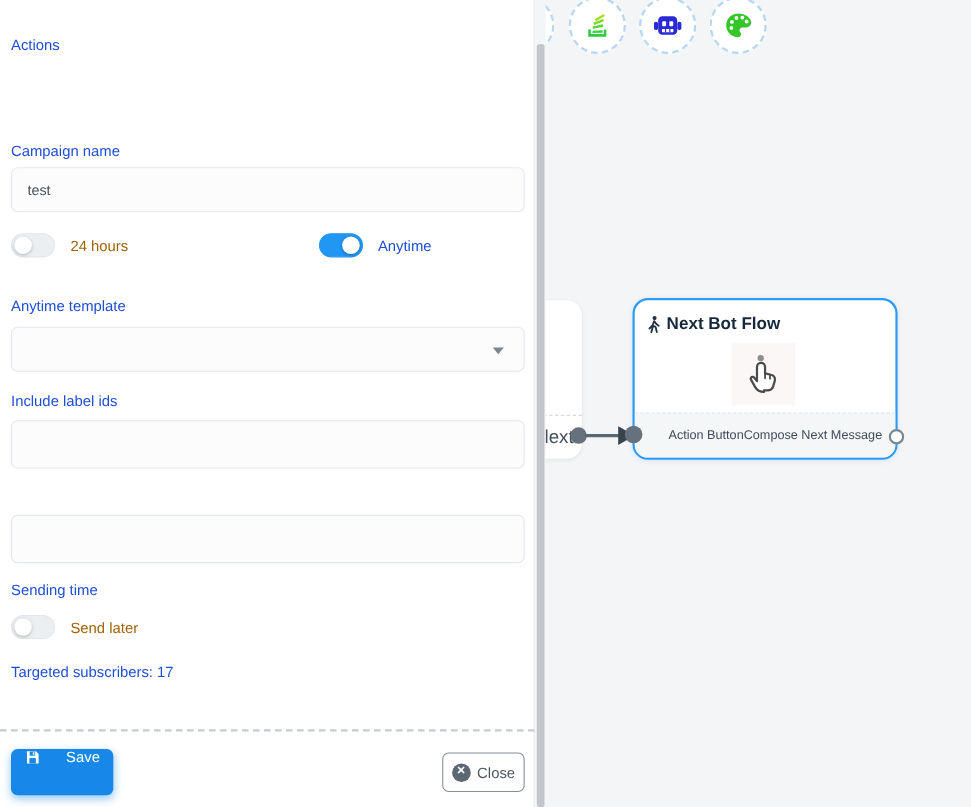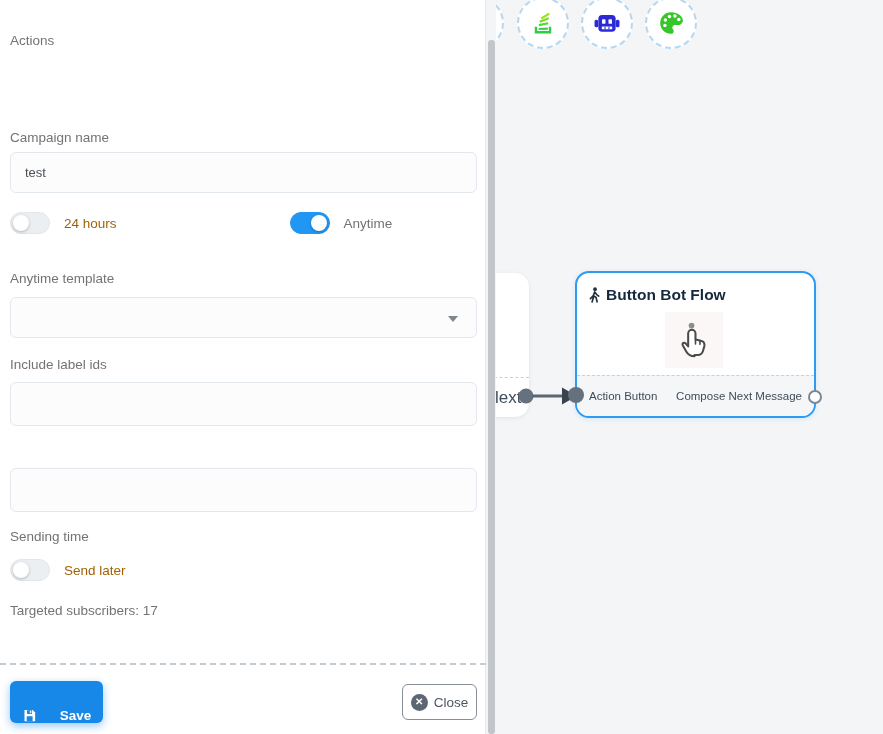--- a/index.html
+++ b/index.html
@@ -3,39 +3,39 @@
 <meta charset="utf-8">
 <style>
   * { margin:0; padding:0; box-sizing:border-box; }
   html,body { background:#fff; }
   body { font-family:"Liberation Sans", sans-serif; }
   #root { position:relative; width:883px; height:734px; overflow:hidden; background:#f4f5f7; }
 
   
   .panel { position:absolute; left:0; top:0; width:486px; height:734px; background:#fff; border-right:1px solid #e7e9ec; }
   .p-abs { position:absolute; left:10px; width:467px; }
-  .f-label { font-size:13.5px; color:#737373; }
+  .f-label { font-size:13.5px; color:#1d4ed8; }
   .f-label.gray { color:#a16207; }
   .sel-box, .inp {
     width:467px; height:41px; background:#fcfcfd; border:1px solid #e3e8ef; border-radius:6px;
     font-size:13px; color:#4a5158; padding:0 14px; display:flex; align-items:center; position:relative;
     font-family:"Liberation Sans", sans-serif;
   }
   .inp { outline:none; }
   .caret { position:absolute; right:18px; top:50%; margin-top:-2px; width:0; height:0;
     border-left:5px solid transparent; border-right:5px solid transparent; border-top:6px solid #7d858d; }
   .toggle { width:40px; height:22px; border-radius:11px; background:#eceff2; border:1px solid #e2e6ea; position:relative; cursor:pointer; flex:0 0 auto; }
   .toggle .knob { position:absolute; top:2px; left:2px; width:16px; height:16px; border-radius:50%; background:#fff; box-shadow:0 1px 3px rgba(0,0,0,.25); }
   .toggle.on { background:#2196f3; border-color:#2196f3; }
   .toggle.on .knob { left:auto; right:2px; }
   .trow { display:flex; align-items:center; gap:14px; }
   .trow .tlabel { font-size:13.5px; }
   .divider-dashed { position:absolute; left:0; top:663px; width:486px; border-top:2px dashed #c3cbd3; }
   .btn-save { position:absolute; left:10px; top:681px; width:93px; height:42px; background:#1787e8; border:none; border-radius:6px;
-    color:#fff; font-size:13.5px; font-weight:700; display:flex; align-items:flex-end; justify-content:center; gap:23px;
+    color:#fff; font-size:13.5px; font-weight:400; display:flex; align-items:flex-start; justify-content:center; gap:23px;
     box-shadow:0 3px 8px rgba(23,135,232,.45); cursor:pointer; font-family:"Liberation Sans", sans-serif; }
   .btn-close { position:absolute; left:402px; top:684px; width:75px; height:36px; background:#fff; border:1px solid #868e96; border-radius:6px;
     color:#4d575f; font-size:13.5px; display:flex; align-items:center; justify-content:center; gap:6px; cursor:pointer; font-family:"Liberation Sans", sans-serif; }
   .x-circle { width:17px; height:17px; border-radius:50%; background:#5c6773; color:#fff; font-size:10px; font-weight:700;
     display:flex; align-items:center; justify-content:center; line-height:1; }
 
   
   .scroll-thumb { position:absolute; left:488px; top:40px; width:7px; height:694px; background:#c2c5c9; border-radius:3px; }
 
   
@@ -49,21 +49,21 @@
   .clipped-node .plabel { position:absolute; left:1px; top:115px; font-size:17px; color:#3f4d5a; white-space:nowrap; }
   
   .flow-node { position:absolute; left:79px; top:271px; width:241px; height:147px; background:#fff;
     border:2px solid #2e9bf3; border-radius:14px; box-shadow:0 1px 5px rgba(33,150,243,.15); }
   .node-head { position:absolute; left:11px; top:13px; display:flex; align-items:center; gap:5px; }
   .node-title { font-size:15.5px; font-weight:700; color:#16293c; }
   .cursor-box { position:absolute; left:88px; top:39px; width:58px; height:56px; background:#fbf7f7;
     display:flex; align-items:center; justify-content:center; }
   .node-foot { position:absolute; left:0; bottom:0; width:100%; height:41px; background:#f4f6f8;
     border-top:1px dashed #c8d0d8; border-radius:0 0 12px 12px;
-    display:flex; align-items:center; justify-content:space-between; padding:0 12px; }
+    display:flex; align-items:center; justify-content:flex-end; padding:0 12px; }
   .port-label { font-size:11.5px; color:#3f4d5a; white-space:nowrap; }
   .port-in { position:absolute; left:-9px; bottom:13px; width:16px; height:16px; border-radius:50%; background:#66717e; }
   .port-out { position:absolute; right:-8px; bottom:12px; width:14px; height:14px; border-radius:50%; background:#fff; border:2px solid #7c8896; }
   .edge-svg { position:absolute; left:0; top:0; width:387px; height:734px; pointer-events:none; }
 </style>
 </head>
 <body>
 
 <div id="root">
 
@@ -182,21 +182,21 @@
       <line x1="36" y1="396" x2="70" y2="396" stroke="#5b6673" stroke-width="3"></line>
       <polygon points="66,387.5 81,396 66,404.5" fill="#39434e"></polygon>
     </svg>
 
     <div class="flow-node">
       <div class="node-head">
         <svg width="13" height="17" viewBox="0 0 14 18">
           <circle cx="7.6" cy="2.2" r="2" fill="#22313f"></circle>
           <path d="M7.2 5.2 L5.6 9.4 L2.6 12.4 M7.2 5.2 L9.4 8 L11.6 9.6 M5.6 9.4 L8.6 10.8 L9.8 15.8 M5.9 10.6 L4.4 16" fill="none" stroke="#22313f" stroke-width="1.8" stroke-linecap="round" stroke-linejoin="round"></path>
         </svg>
-        <span class="node-title">Button Bot Flow</span>
+        <span class="node-title">Next Bot Flow</span>
       </div>
 
       <div class="cursor-box">
         <svg width="34" height="38" viewBox="0 0 24 28">
           <circle cx="10.2" cy="3.4" r="2.1" fill="#8d8d8d"></circle>
           <path d="M12.4 26c-2.6 0-4.8-1.3-6-3.4l-2.7-4.8c-.5-.8.1-1.8 1-1.8.5 0 1 .2 1.3.6l1.7 2.1V9.2c0-1.5 1.2-2.7 2.7-2.7s2.7 1.2 2.7 2.7v4.4l4 .9c1.5.3 2.6 1.6 2.6 3.1 0 .3 0 .7-.1 1l-1 3.5c-.5 1.7-2.1 2.9-3.9 2.9h-2.3z" fill="#fff" stroke="#4a4a4a" stroke-width="1.5" stroke-linejoin="round"></path>
           <path d="M13.1 13.8v3.1 M16.4 14.6v2.6" stroke="#4a4a4a" stroke-width="1.2" stroke-linecap="round"></path>
         </svg>
       </div>
 

